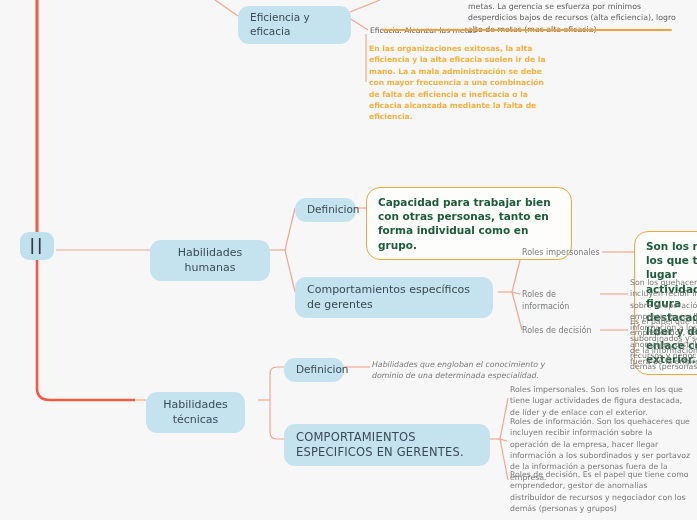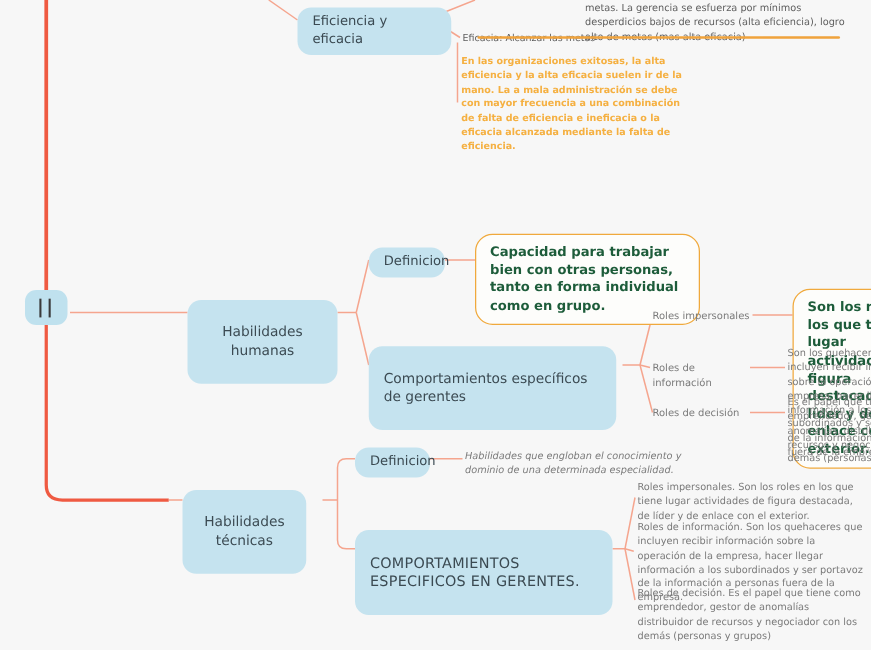--- a/index.html
+++ b/index.html
@@ -28,21 +28,21 @@
     pointer-events: none;
   }
   .node {
     position: absolute;
     box-sizing: border-box;
     background: #c5e3ef;
     border-radius: 11px;
     color: #3b4a52;
     font-size: 11px;
     line-height: 1.32;
-    padding: 19px 12px;
+    padding: 6px 12px;
     white-space: pre-wrap;
   }
   .node.root {
     background: #bfe1ee;
     border-radius: 9px;
     font-size: 15px;
     letter-spacing: 2px;
     color: #3a3a3a;
     padding: 0;
     display: flex;
@@ -135,35 +135,35 @@
     <path d="M 344 367 L 370 367" stroke="#f5a58e" stroke-width="1.2" fill="none"></path>
 
     <path d="M 490 439 L 500 439" stroke="#f5a58e" stroke-width="1.2" fill="none"></path>
     <path d="M 500 439 L 508 398" stroke="#f5a58e" stroke-width="1.2" fill="none"></path>
     <path d="M 500 439 L 507 441" stroke="#f5a58e" stroke-width="1.2" fill="none"></path>
     <path d="M 500 439 L 508 480" stroke="#f5a58e" stroke-width="1.2" fill="none"></path>
   </svg>
 
   <div class="node root" style="left:20px; top:246px; width:34px; height:28px; transform:translateY(-14px);">||</div>
 
-  <div class="node small" style="left:238px; top:6px; width:123px;">Eficiencia y eficacia</div>
+  <div class="node small" style="left:238px; top:6px; width:113px;">Eficiencia y eficacia</div>
 
   <div class="plaintext dark" style="left:468px; top:1px; width:212px;">metas. La gerencia se esfuerza por mínimos desperdicios bajos de recursos (alta eficiencia), logro alto de metas (mas alta eficacia)</div>
 
   <div class="plaintext dark" style="left:370px; top:25px; width:120px; font-size:7.6px;">Eficacia: Alcanzar las metas</div>
 
   <div class="hrule" style="left:382px; top:29px; width:290px;"></div>
 
   <div class="plaintext orange" style="left:369px; top:43px; width:178px;">En las organizaciones exitosas, la alta eficiencia y la alta eficacia suelen ir de la mano. La a mala administración se debe con mayor frecuencia a una combinación de falta de eficiencia e ineficacia o la eficacia alcanzada mediante la falta de eficiencia.</div>
 
   <div class="node" style="left:150px; top:240px; width:120px; text-align:center;">Habilidades humanas</div>
 
   <div class="node small" style="left:295px; top:198px; width:61px; text-align:center;">Definicion</div>
 
-  <div class="callout" style="left:380px; top:187px; width:180px;">Capacidad para trabajar bien con otras personas, tanto en forma individual como en grupo.</div>
+  <div class="callout" style="left:366px; top:187px; width:206px;">Capacidad para trabajar bien con otras personas, tanto en forma individual como en grupo.</div>
 
   <div class="node" style="left:295px; top:277px; width:198px;">Comportamientos específicos de gerentes</div>
 
   <div class="plaintext" style="left:522px; top:247px; width:80px; font-size:8px;">Roles impersonales</div>
 
   <div class="callout" style="left:634px; top:231px; width:120px;">Son los roles en los que tiene lugar actividades de figura destacada, de líder y de enlace con el exterior.</div>
 
   <div class="plaintext" style="left:522px; top:289px; width:80px; font-size:8px;">Roles de información</div>
 
   <div class="plaintext" style="left:630px; top:277px; width:120px;">Son los quehaceres que incluyen recibir información sobre la operación de la empresa, hacer llegar información a los subordinados y ser portavoz de la información a personas fuera de la empresa.</div>

